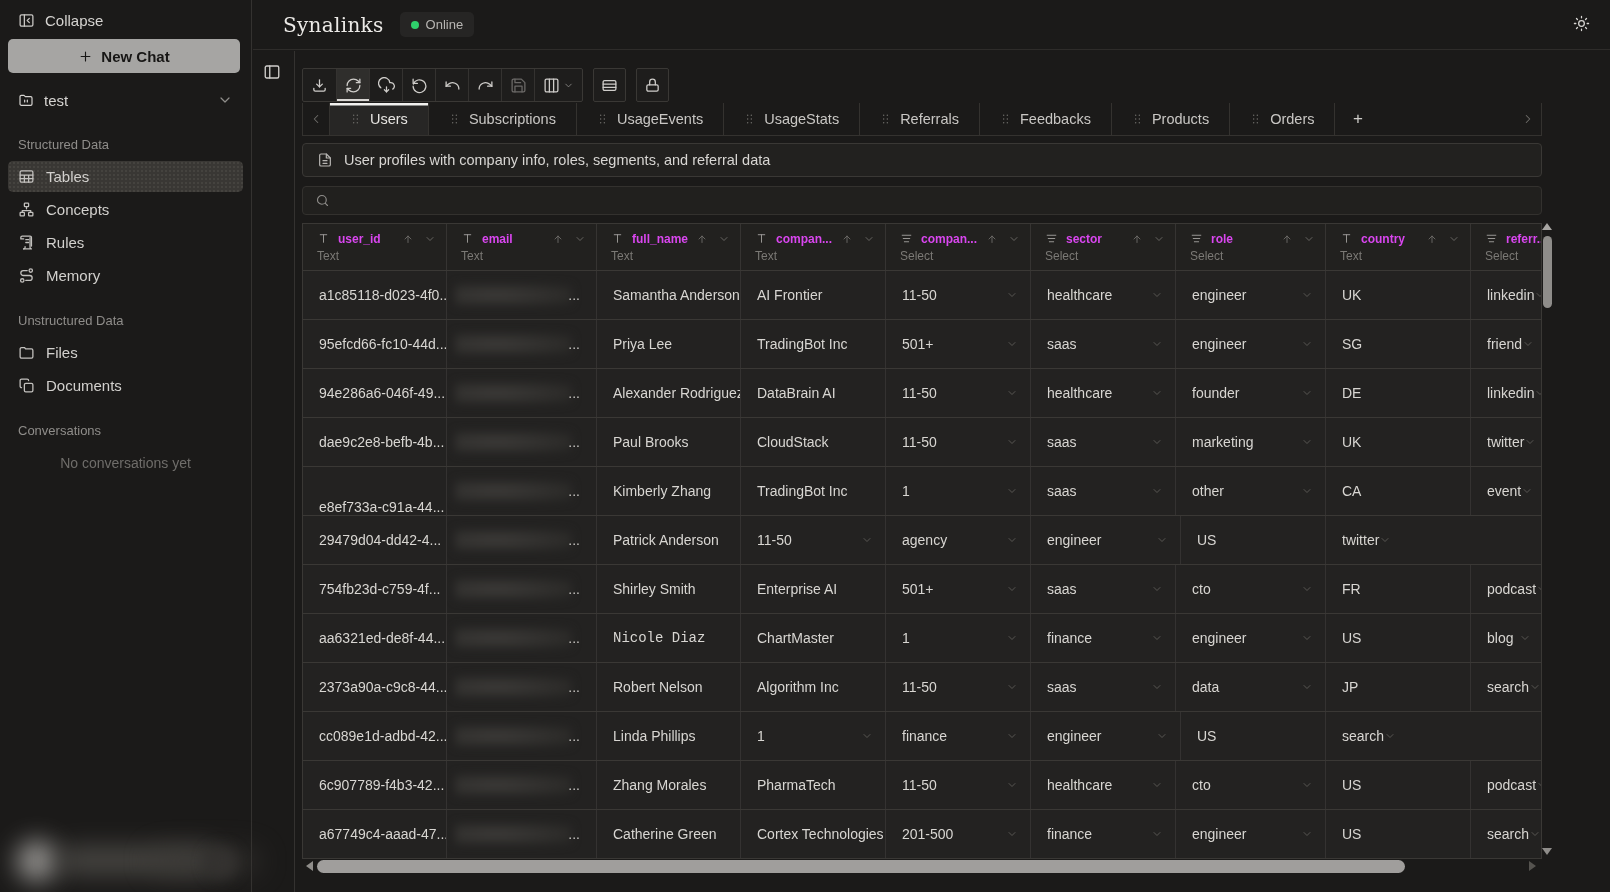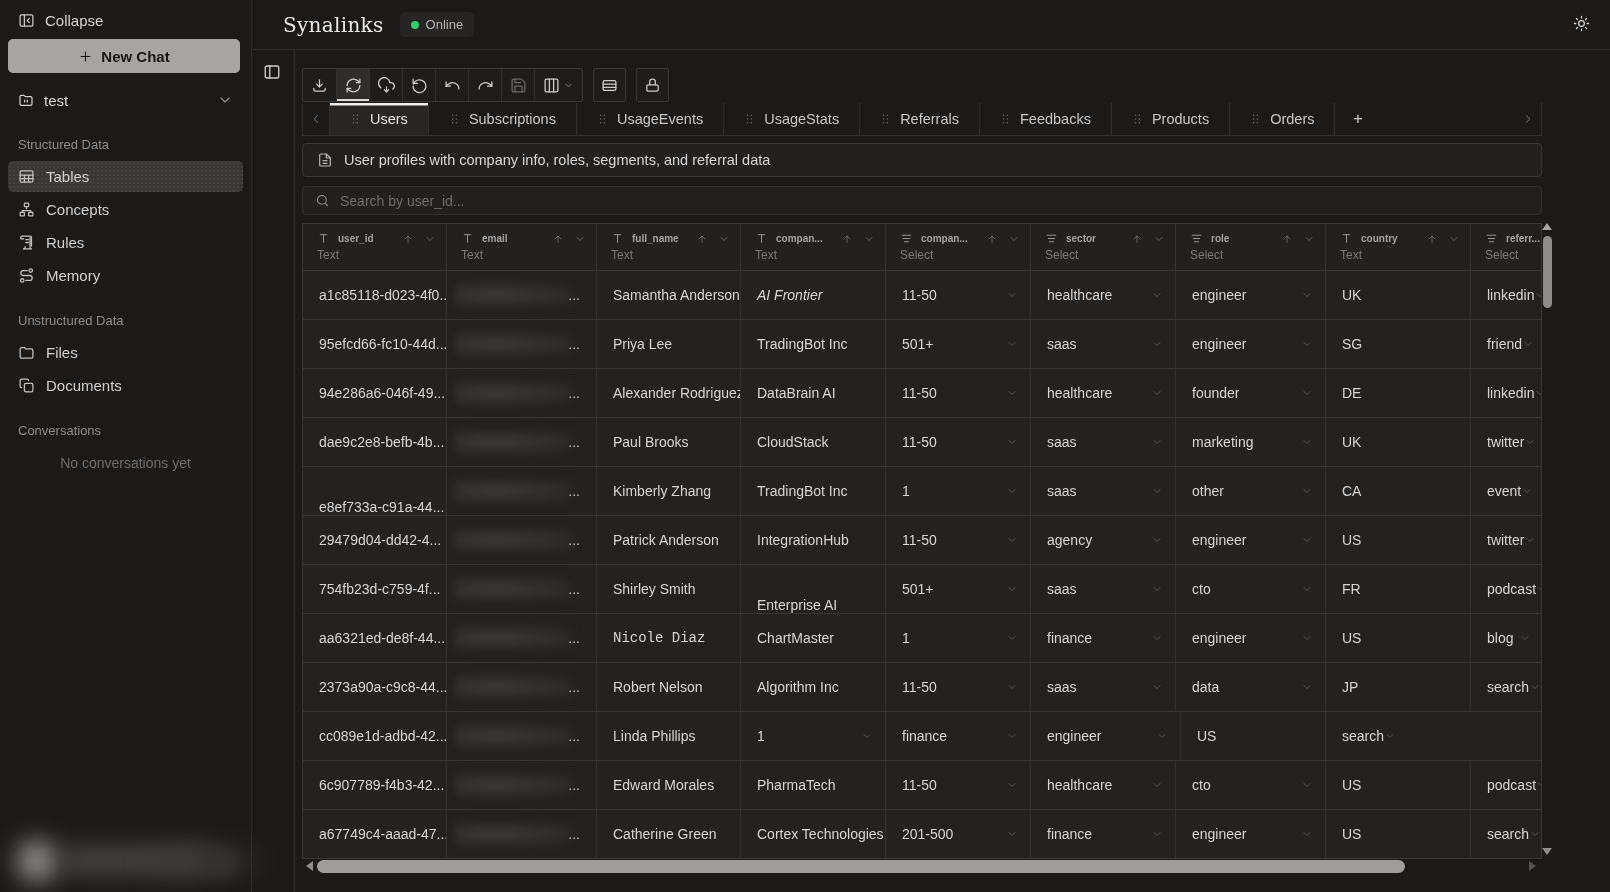--- a/index.html
+++ b/index.html
@@ -106,21 +106,21 @@
     color:#d8d6d3; font-size:14px; font-family:inherit; }
   .searchbox input::placeholder { color:#6f6d6a; }
 
   .tablebox { margin-top:8px; width:1240px; border:1px solid #3a3835; background:#232221; overflow:hidden; }
   .thead { display:flex; height:46px; background:#22211f; }
   .th { flex:none; display:flex; flex-direction:column; justify-content:center;
     padding:0 10px 0 14px; border-left:1px solid #363432; overflow:hidden; cursor:pointer; }
   .th:first-child { border-left:none; }
   .th-top { display:flex; align-items:center; gap:8px; white-space:nowrap; }
   .th-top .ticn { width:13px; height:13px; color:#9a9896; }
-  .th-name { font-size:10px; font-weight:700; color:#a3a3a3; }
+  .th-name { font-size:12px; font-weight:700; color:#d946ef; }
   .th-acts { margin-left:auto; display:flex; align-items:center; gap:10px; color:#6e6c69; }
   .th-acts .icn { width:12px; height:12px; }
   .th-type { font-size:12px; color:#7b7975; margin-top:3px; }
 
   .tr { display:flex; height:49px; border-top:1px solid #3a3835; background:#232221; }
   .td { flex:none; position:relative; display:flex; align-items:center;
     padding:0 12px 0 16px; border-left:1px solid #343231; overflow:hidden;
     white-space:nowrap; font-size:14px; color:#d8d6d2; cursor:default; }
   .td:first-child { border-left:none; }
   .td-chev { margin-left:auto; width:12px; height:12px; color:#5d5b58; }
@@ -465,21 +465,20 @@
           <path d="M9 13h6M9 17h6"></path>
         </svg>
       <span>User profiles with company info, roles, segments, and referral data</span>
     </div>
 
     <div class="searchbox">
       <svg class="icn " viewBox="0 0 24 24" fill="none" stroke="currentColor" stroke-width="1.8" stroke-linecap="round" stroke-linejoin="round">
           <circle cx="11" cy="11" r="7"></circle>
           <path d="m20 20-3.5-3.5"></path>
         </svg>
-      <input type="text" placeholder="Search by user_id..." style="">
     </div>
 
     <div class="tablebox">
       <div class="thead" id="thead">
           <div class="th" style="width: 143px;">
             <div class="th-top">
               <svg class="icn ticn" viewBox="0 0 24 24" fill="none" stroke="currentColor" stroke-width="1.8" stroke-linecap="round" stroke-linejoin="round">
                 <path d="M6 5h12M12 5v14"></path>
               </svg>
               <span class="th-name">user_id</span>
@@ -636,21 +635,21 @@
             <div class="td" style="width: 143px;">
               <span>a1c85118-d023-4f0...</span>
             </div>
             <div class="td" style="width: 150px;">
               <div class="redact"></div>
               <span class="dots">...</span>
             </div>
             <div class="td" style="width: 144px;">
               <span>Samantha Anderson</span>
             </div>
-            <div class="td" style="width: 145px; font-style: italic;">
+            <div class="td" style="width: 145px;">
               <span>AI Frontier</span>
             </div>
             <div class="td" style="width: 145px;">
               <span>11-50</span>
               <svg class="icn td-chev" viewBox="0 0 24 24" fill="none" stroke="currentColor" stroke-width="1.8" stroke-linecap="round" stroke-linejoin="round">
                 <path d="m6 9 6 6 6-6"></path>
               </svg>
             </div>
             <div class="td" style="width: 145px;">
               <span>healthcare</span>
@@ -847,23 +846,20 @@
               <span>29479d04-dd42-4...</span>
             </div>
             <div class="td" style="width: 150px;">
               <div class="redact"></div>
               <span class="dots">...</span>
             </div>
             <div class="td" style="width: 144px;">
               <span>Patrick Anderson</span>
             </div>
             <div class="td" style="width: 145px;">
-              <span>IntegrationHub</span>
-            </div>
-            <div class="td" style="width: 145px;">
               <span>11-50</span>
               <svg class="icn td-chev" viewBox="0 0 24 24" fill="none" stroke="currentColor" stroke-width="1.8" stroke-linecap="round" stroke-linejoin="round">
                 <path d="m6 9 6 6 6-6"></path>
               </svg>
             </div>
             <div class="td" style="width: 145px; justify-content: flex-end;">
               <span>agency</span>
               <svg class="icn td-chev" viewBox="0 0 24 24" fill="none" stroke="currentColor" stroke-width="1.8" stroke-linecap="round" stroke-linejoin="round">
                 <path d="m6 9 6 6 6-6"></path>
               </svg>
@@ -888,21 +884,21 @@
             <div class="td" style="width: 143px;">
               <span>754fb23d-c759-4f...</span>
             </div>
             <div class="td" style="width: 150px;">
               <div class="redact"></div>
               <span class="dots">...</span>
             </div>
             <div class="td" style="width: 144px;">
               <span>Shirley Smith</span>
             </div>
-            <div class="td" style="width: 145px; align-items: flex-end;">
+            <div class="td" style="width: 145px;">
               <span>Enterprise AI</span>
             </div>
             <div class="td" style="width: 145px;">
               <span>501+</span>
               <svg class="icn td-chev" viewBox="0 0 24 24" fill="none" stroke="currentColor" stroke-width="1.8" stroke-linecap="round" stroke-linejoin="round">
                 <path d="m6 9 6 6 6-6"></path>
               </svg>
             </div>
             <div class="td" style="width: 145px;">
               <span>saas</span>
@@ -1051,21 +1047,21 @@
           </div>
           <div class="tr">
             <div class="td" style="width: 143px;">
               <span>6c907789-f4b3-42...</span>
             </div>
             <div class="td" style="width: 150px;">
               <div class="redact"></div>
               <span class="dots">...</span>
             </div>
             <div class="td" style="width: 144px;">
-              <span>Edward Morales</span>
+              <span>Zhang Morales</span>
             </div>
             <div class="td" style="width: 145px;">
               <span>PharmaTech</span>
             </div>
             <div class="td" style="width: 145px;">
               <span>11-50</span>
               <svg class="icn td-chev" viewBox="0 0 24 24" fill="none" stroke="currentColor" stroke-width="1.8" stroke-linecap="round" stroke-linejoin="round">
                 <path d="m6 9 6 6 6-6"></path>
               </svg>
             </div>

